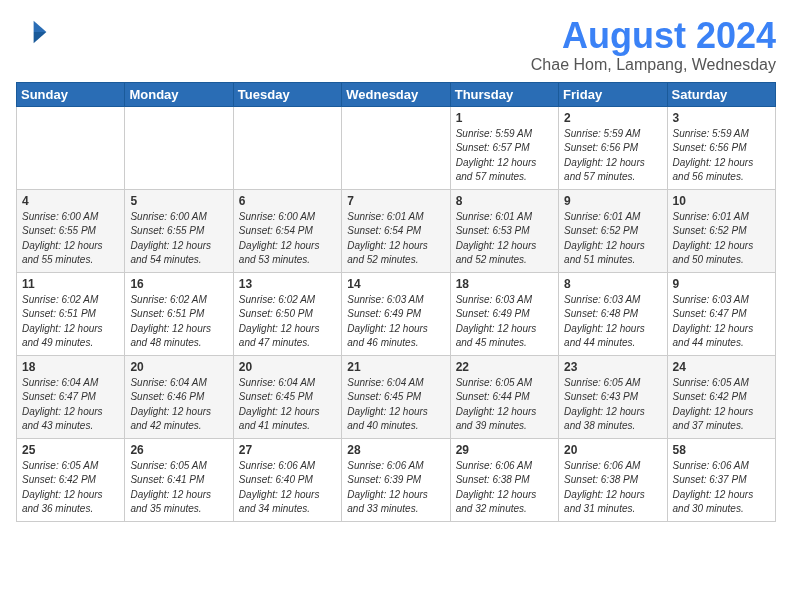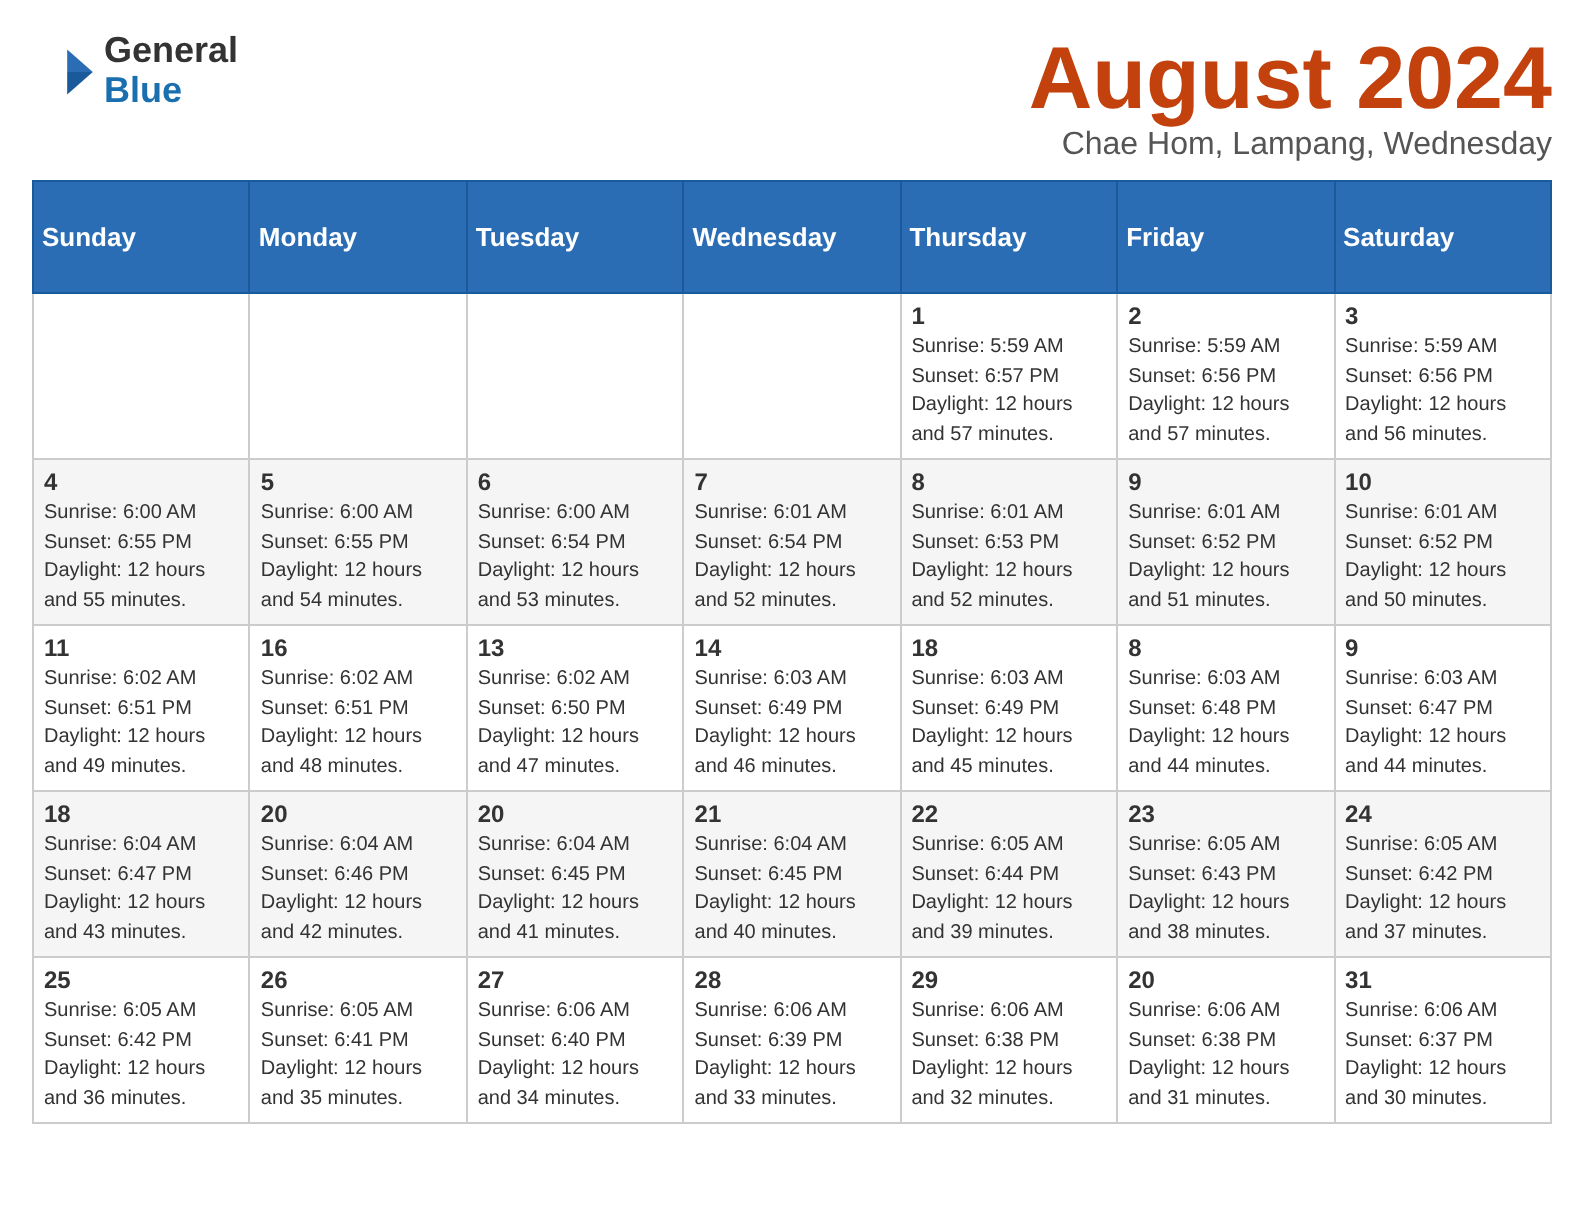--- a/index.html
+++ b/index.html
@@ -29,40 +29,40 @@
     .logo-general { color: #333; }
     .logo-blue { color: #1a6faf; }
     .logo-icon {
       width: 32px;
       height: 32px;
     }
     .title-block {
       text-align: right;
     }
     .main-title {
-      font-size: 44px;
+      font-size: 36px;
       font-weight: bold;
-      color: #c2410c;
+      color: #3b82f6;
       line-height: 1.1;
     }
     .subtitle {
       font-size: 16px;
       color: #555;
     }
     .calendar {
       width: 100%;
       border-collapse: collapse;
       border: 1px solid #ccc;
     }
     .calendar th {
       background-color: #2a6db5;
       color: #fff;
       font-size: 13px;
       font-weight: bold;
-      padding: 20px 4px;
+      padding: 4px 4px;
       text-align: left;
       border: 1px solid #1a5a9a;
     }
     .calendar td {
       vertical-align: top;
       border: 1px solid #ccc;
       padding: 4px 5px;
       width: 108px;
       min-height: 80px;
       background: #fff;
@@ -74,38 +74,35 @@
     }
     .day-number {
       font-weight: bold;
       font-size: 12px;
       margin-bottom: 2px;
     }
     .day-info {
       font-size: 10px;
       line-height: 1.45;
       color: #333;
+      font-style: italic;
     }
     .empty-cell {
       background: #fff !important;
     }
   </style>
 </head>
 <body>
 
 <div class="header">
   <div class="logo">
     <svg class="logo-icon" viewBox="0 0 40 40">
       <polygon points="22,6 38,20 22,20" fill="#2a6db5"></polygon>
       <polygon points="22,20 38,20 22,34" fill="#1a5a9a"></polygon>
     </svg>
-    <div class="logo-text">
-      <span class="logo-general">General</span><br>
-      <span class="logo-blue">Blue</span>
-    </div>
   </div>
   <div class="title-block">
     <div class="main-title">August 2024</div>
     <div class="subtitle">Chae Hom, Lampang, Wednesday</div>
   </div>
 </div>
 
 <table class="calendar">
   <thead>
     <tr>
@@ -336,21 +333,21 @@
 and 32 minutes.</div>
         </td>
         <td>
           <div class="day-number">20</div>
           <div class="day-info" style="white-space: pre-line;">Sunrise: 6:06 AM
 Sunset: 6:38 PM
 Daylight: 12 hours
 and 31 minutes.</div>
         </td>
         <td>
-          <div class="day-number">31</div>
+          <div class="day-number">58</div>
           <div class="day-info" style="white-space: pre-line;">Sunrise: 6:06 AM
 Sunset: 6:37 PM
 Daylight: 12 hours
 and 30 minutes.</div>
         </td>
       </tr>
     </tbody>
 </table>
 
 </body></html>

